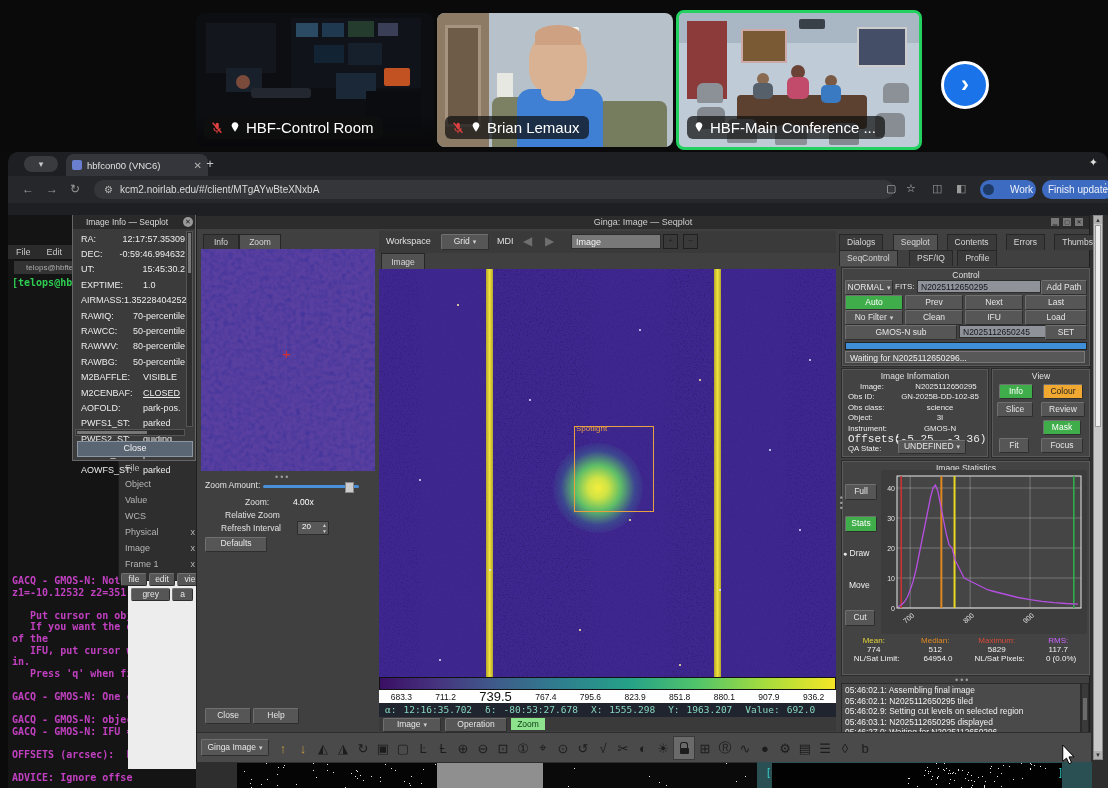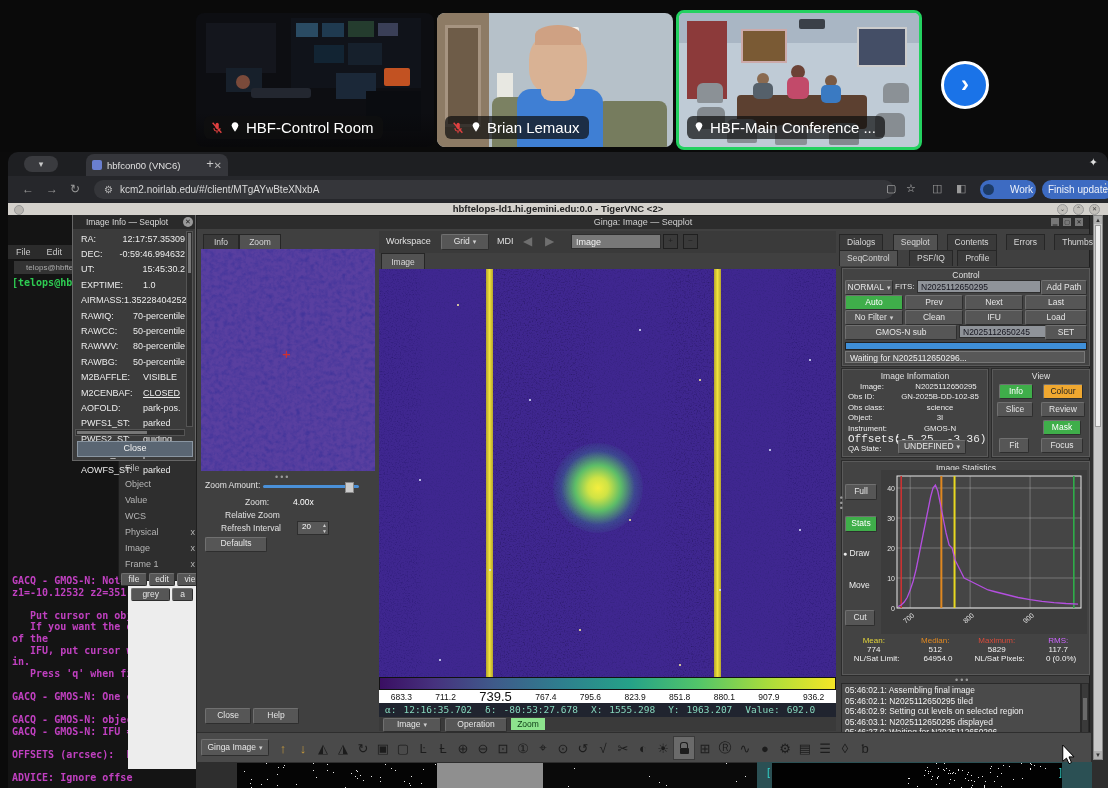--- a/index.html
+++ b/index.html
@@ -136,21 +136,21 @@
     <div class="abs" style="left:941px;top:61px;width:42px;height:42px;border-radius:50%;background:#1a73e8;border:3px solid #fff;
                 display:flex;align-items:center;justify-content:center;color:#fff;font-size:24px;font-weight:bold;">
       <span style="margin-top:-3px;">›</span>
     </div>
   </div>
 
   <div class="abs" style="left:8px;top:152px;width:1100px;height:636px;background:#1e1f22;border-radius:10px 10px 0 0;">
 
     <div class="abs" style="left:0;top:0;width:100%;height:24px;">
       <div class="abs" style="left:16px;top:4px;width:34px;height:16px;background:#3a3b3f;border-radius:8px;color:#c9c9c9;font-size:9px;text-align:center;line-height:16px;">▾</div>
-      <div class="abs" style="left:58px;top:2px;width:130px;height:22px;background:#35363b;border-radius:8px 8px 0 0;display:flex;align-items:center;gap:5px;padding:0 6px;margin-left:20px;">
+      <div class="abs" style="left:58px;top:2px;width:130px;height:22px;background:#35363b;border-radius:8px 8px 0 0;display:flex;align-items:center;gap:5px;padding:0 6px;">
         <span style="width:10px;height:10px;background:#6a7fd0;border-radius:2px;display:inline-block;"></span>
         <span style="font-size:9.5px;color:#e0e0e0;white-space:nowrap;overflow:hidden;flex:1;">hbfcon00 (VNC6)</span>
         <span style="color:#b5b5b5;font-size:10px;">✕</span>
       </div>
       <div class="abs" style="left:194px;top:4px;width:16px;height:16px;color:#c9c9c9;font-size:13px;text-align:center;line-height:16px;">+</div>
       <span class="abs" style="right:10px;top:4px;color:#ddd;font-size:11px;">✦</span>
     </div>
 
     <div class="abs" style="left:0;top:24px;width:100%;height:27px;background:#26272b;">
       <span class="abs" style="left:14px;top:6px;color:#9a9a9a;font-size:12px;">←</span>
@@ -167,27 +167,20 @@
       <div class="pill abs" style="left:972px;top:4px;width:56px;height:19px;gap:16px;">
         <span style="width:11px;height:11px;border-radius:50%;background:#1d3b66;display:inline-block;"></span>
         <span>Work</span>
       </div>
       <div class="pill abs" style="left:1034px;top:4px;width:72px;height:19px;">
         <span>Finish update</span>
       </div>
       <span class="abs" style="left:1092px;top:5px;color:#d5d5d5;font-size:11px;">⋮</span>
     </div>
 
-    <div class="abs" style="left:0;top:51px;width:100%;height:12px;background:#d4d1cc;">
-      <span class="abs" style="left:6px;top:2px;width:8px;height:8px;border-radius:50%;background:#b9b6b1;border:1px solid #999;"></span>
-      <span class="abs" style="left:0;right:0;top:0;text-align:center;font-size:9.5px;font-weight:bold;color:#222;line-height:12px;">hbftelops-ld1.hi.gemini.edu:0.0 - TigerVNC &lt;2&gt;</span>
-      <span class="abs" style="right:40px;top:1px;width:9px;height:9px;border-radius:50%;background:#c2bfba;border:1px solid #999;font-size:6px;line-height:8px;text-align:center;color:#444;">⌄</span>
-      <span class="abs" style="right:24px;top:1px;width:9px;height:9px;border-radius:50%;background:#c2bfba;border:1px solid #999;font-size:6px;line-height:8px;text-align:center;color:#444;">⌃</span>
-      <span class="abs" style="right:8px;top:1px;width:9px;height:9px;border-radius:50%;background:#c2bfba;border:1px solid #999;font-size:6px;line-height:9px;text-align:center;color:#444;">✕</span>
-    </div>
 
     <div class="abs" style="left:0;top:63px;width:1100px;height:573px;background:#2e2e2e;overflow:hidden;">
 
       <div class="abs" style="left:0;top:0;width:188px;height:573px;background:#141414;">
         <div class="abs" style="left:0;top:30px;width:100%;height:14px;background:#2b2b2b;display:flex;gap:16px;padding-left:8px;align-items:center;">
           <span style="font-size:9px;color:#c8c8c8;">File</span>
           <span style="font-size:9px;color:#c8c8c8;">Edit</span>
           <span style="font-size:9px;color:#c8c8c8;">View</span>
         </div>
         <div class="abs" style="left:6px;top:46px;width:86px;height:13px;background:#333;color:#aaa;font-size:8px;line-height:13px;text-align:center;">
@@ -347,20 +340,23 @@
               <span style="position: absolute; left: 110px; top: 300px; width: 2px; height: 2px; border-radius: 50%; background: rgb(223, 230, 255);"></span>
               <span style="position: absolute; left: 340px; top: 320px; width: 2px; height: 2px; border-radius: 50%; background: rgb(223, 230, 255);"></span>
               <span style="position: absolute; left: 200px; top: 360px; width: 2px; height: 2px; border-radius: 50%; background: rgb(255, 243, 160);"></span>
               <span style="position: absolute; left: 430px; top: 90px; width: 2px; height: 2px; border-radius: 50%; background: rgb(223, 230, 255);"></span>
               <span style="position: absolute; left: 60px; top: 390px; width: 2px; height: 2px; border-radius: 50%; background: rgb(223, 230, 255);"></span>
               <span style="position: absolute; left: 300px; top: 395px; width: 2px; height: 2px; border-radius: 50%; background: rgb(255, 243, 160);"></span>
               <span style="position: absolute; left: 420px; top: 260px; width: 2px; height: 2px; border-radius: 50%; background: rgb(223, 230, 255);"></span>
             </div>
           <div class="abs" style="left:174px;top:174px;width:90px;height:90px;border-radius:50%;
                background:radial-gradient(circle,#f4ee3e 0%,#cfe345 16%,#5dbd68 36%,rgba(60,130,150,0.35) 58%,rgba(50,40,120,0) 75%);"></div>
+          <div class="abs" style="left:195px;top:157px;width:78px;height:84px;border:1px solid #e8a040;">
+            <span style="position:absolute;left:1px;top:-3px;font-size:8px;color:#e8a040;">Spotlight</span>
+          </div>
         </div>
 
         <div class="abs" style="left:182px;top:461px;width:457px;height:13px;
              background:linear-gradient(90deg,#3a0f63 0%,#46327e 12%,#3f5a8a 25%,#2e7f8e 40%,#25a288 55%,#52c569 70%,#a8dc3c 85%,#f5e626 100%);border:1px solid #111;box-sizing:border-box;"></div>
         <div class="abs" id="cbTicks" style="left:182px;top:474px;width:457px;height:13px;background:#fff;display:flex;align-items:center;justify-content:space-around;">
             <span style="font-size: 8.5px; color: rgb(17, 17, 17);">683.3</span>
             <span style="font-size: 8.5px; color: rgb(17, 17, 17);">711.2</span>
             <span style="font-size: 13px; color: rgb(17, 17, 17);">739.5</span>
             <span style="font-size: 8.5px; color: rgb(17, 17, 17);">767.4</span>
             <span style="font-size: 8.5px; color: rgb(17, 17, 17);">795.6</span>

